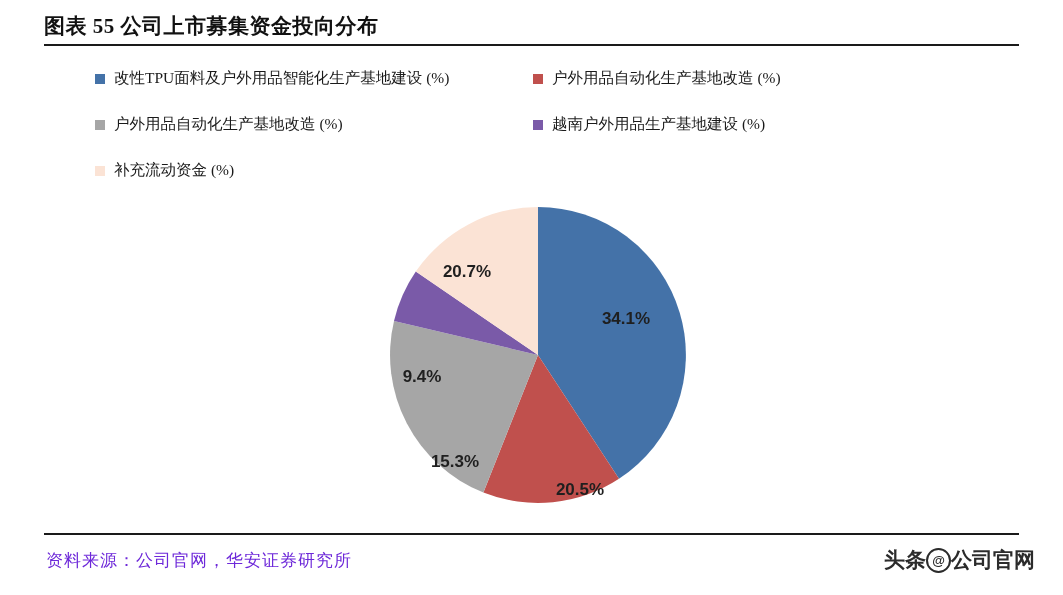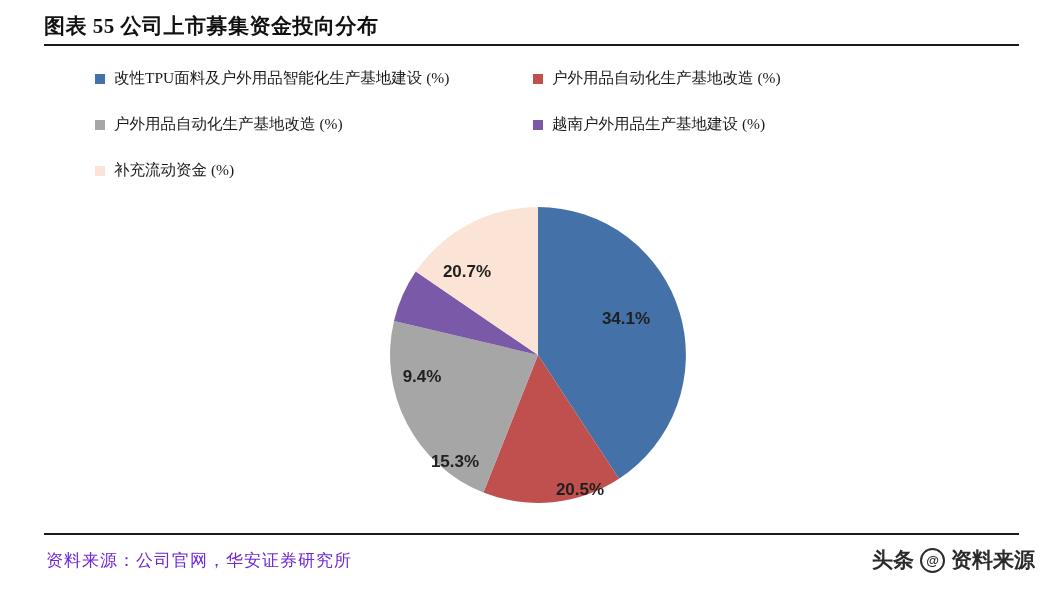--- a/index.html
+++ b/index.html
@@ -113,21 +113,20 @@
     color: #6d28d9;
     letter-spacing: 1px;
     white-space: nowrap;
   }
   .watermark {
     position: absolute;
     right: 28px;
     top: 546px;
     display: flex;
     align-items: center;
-    gap: 6px;
     color: #3a3a3a;
   }
   .wm-text {
     font-family: "Liberation Serif", serif;
     font-size: 21px;
     font-weight: bold;
     color: #2b2b2b;
     white-space: nowrap;
   }
   .wm-at {
@@ -204,16 +203,16 @@
         <text class="slice-label" x="84" y="77" text-anchor="middle">20.7%</text>
       </g>
     </svg>
   </div>
 
   <div class="footer-rule"></div>
   <div class="source-text">资料来源：公司官网，华安证券研究所</div>
   <div class="watermark">
     <span class="wm-text">头条</span>
     <span class="wm-at">@</span>
-    <span class="wm-text">资料来源</span>
+    <span class="wm-text">公司官网</span>
   </div>
 
 </div>
 
 </body></html>

